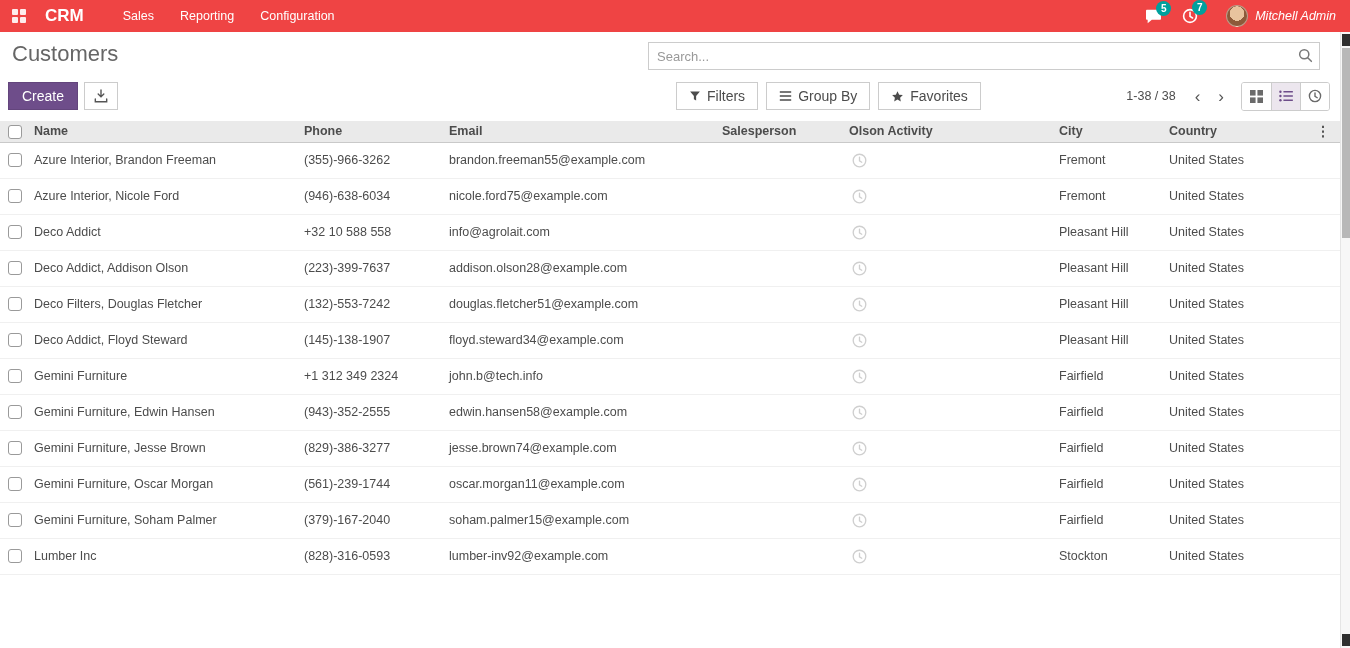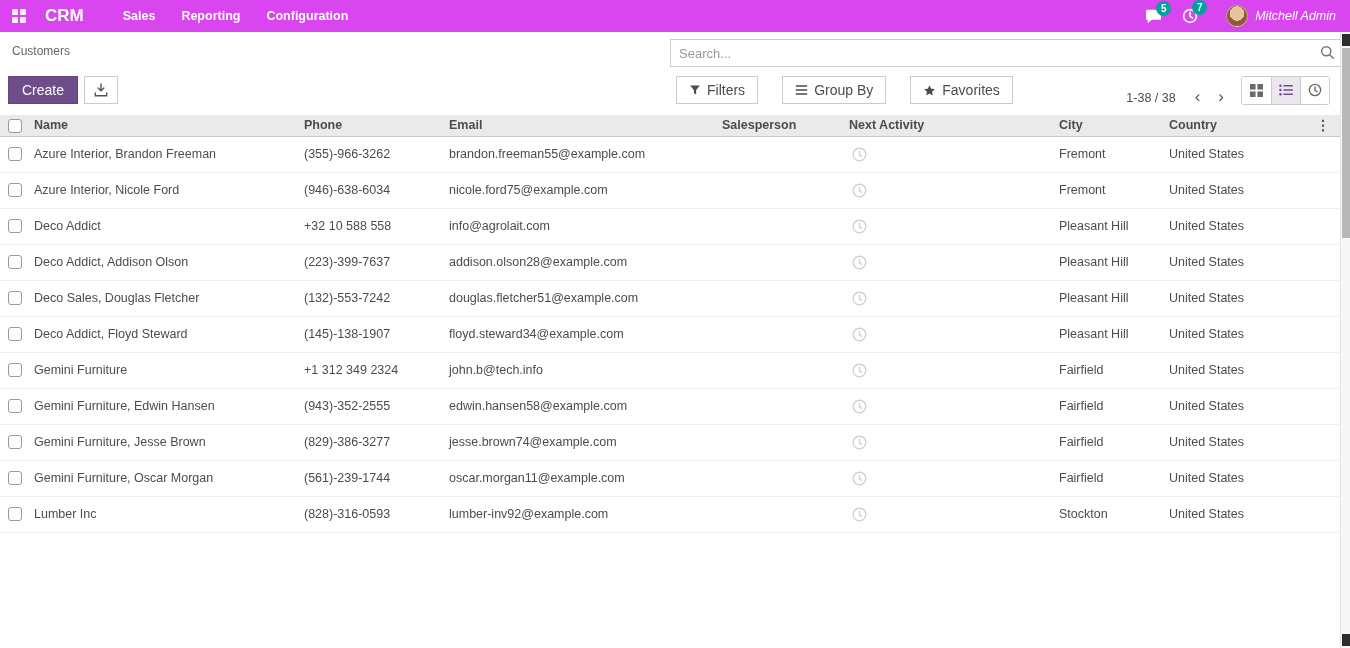--- a/index.html
+++ b/index.html
@@ -6,72 +6,72 @@
   html,body { margin:0; padding:0; }
   body {
     width:1350px; height:648px; overflow:hidden;
     font-family:"Liberation Sans", sans-serif;
     font-size:13px; color:#4c4c4c; background:#fff;
     position:relative;
   }
 
   
   .navbar {
-    height:32px; background:#d946ef; color:#fff;
+    height:32px; background:#ef4444; color:#fff;
     display:flex; align-items:center; padding:0 6px;
   }
   .apps-icon {
     width:15px; height:15px; margin:0 6px 0 6px;
     display:grid; grid-template-columns:6px 6px; grid-template-rows:6px 6px; gap:2px;
     cursor:pointer;
   }
   .apps-icon span { background:#fff; opacity:.9; border-radius:1px; }
   .brand { font-size:17px; font-weight:700; margin:0 26px 0 12px; cursor:pointer; }
-  .nav-menu { display:flex; align-items:flex-start; height:100%;font-weight:bold; }
+  .nav-menu { display:flex; align-items:flex-start; height:100%; }
   .nav-menu-item { padding:0 13px; line-height:32px; font-size:12.5px; cursor:pointer; }
   .systray { margin-left:auto; display:flex; align-items:center; }
   .systray-icon { position:relative; padding:4px 10px; cursor:pointer; display:flex; align-items:center; }
   .badge {
     position:absolute; top:-4px; right:1px;
     background:#00a09d; color:#fff; font-size:10px; font-weight:700;
     min-width:15px; height:15px; line-height:15px; text-align:center;
     border-radius:8px; padding:0 3px;
   }
   .user-block { display:flex; align-items:center; margin-left:10px; padding:0 8px; cursor:pointer;font-style:italic; }
   .avatar {
     width:22px; height:22px; border-radius:50%;
     background:radial-gradient(circle at 50% 38%, #e8c39e 0 45%, #8d5a3a 46% 100%);
     border:1px solid rgba(255,255,255,.4); margin-right:7px;
   }
   .user-name { font-size:12.5px; }
 
   
   .control-panel { padding:7px 8px 0 8px; }
   .cp-row1 { display:flex; align-items:center; justify-content:space-between; }
-  .breadcrumb { font-size:12px; color:#666; padding:2px 8px 6px 4px; }
-  .search-box { width:672px; position:relative; margin-right:0; }
+  .breadcrumb { font-size:22px; color:#666; padding:2px 8px 6px 4px; }
+  .search-box { width:672px; position:relative; margin-right:22px; }
   .search-box input {
     width:100%; height:28px; border:1px solid #ccc; border-radius:0;
     padding:0 28px 0 8px; font-size:13px; color:#333; outline:none;
     font-family:"Liberation Sans", sans-serif;
   }
   .search-box input::placeholder { color:#999; }
   .search-glyph { position:absolute; right:7px; top:6px; cursor:pointer; }
 
   .cp-row2 { position:relative; height:38px; margin-top:4px; display:flex; align-items:center; }
   .btn {
     background:#fff; border:1px solid #ccc; border-radius:0;
     height:28px; font-size:14px; color:#4c4c4c;
     display:inline-flex; align-items:center; gap:6px; padding:0 12px; cursor:pointer;
     font-family:"Liberation Sans", sans-serif;
   }
   .btn-primary { background:#6e4d8a; border-color:#63457c; color:#fff; padding:0 13px; }
   .export-btn { width:34px; justify-content:center; margin-left:6px; padding:0; }
-  .filter-group { position:absolute; left:668px; top:5px; display:flex; gap:24px; }
-  .pager-area { margin-left:auto; display:flex; align-items:flex-end; padding-right:12px; }
+  .filter-group { position:absolute; left:668px; top:5px; display:flex; gap:8px; }
+  .pager-area { margin-left:auto; display:flex; align-items:center; padding-right:12px; }
   .pager-text { font-size:12.5px; color:#4c4c4c; margin-right:10px; }
   .pager-btn { border:none; background:none; font-size:17px; color:#555; padding:0 9px; cursor:pointer; line-height:1; }
   .view-switcher { display:flex; border:1px solid #ccc; border-radius:3px; overflow:hidden; margin-left:8px; }
   .vs-btn {
     width:29px; height:27px; display:flex; align-items:center; justify-content:center;
     background:#fff; border:none; border-left:1px solid #ccc; cursor:pointer;
   }
   .vs-btn:first-child { border-left:none; }
   .vs-btn.active { background:#ece6ee; }
 
@@ -250,21 +250,21 @@
         <col style="width:105px">
         <col>
     </colgroup>
     <thead>
       <tr>
         <th class="cb-cell"><input type="checkbox" style=""></th>
         <th>Name</th>
         <th>Phone</th>
         <th>Email</th>
         <th>Salesperson</th>
-        <th>Next Activity</th>
+        <th>Olson Activity</th>
         <th>City</th>
         <th>Country</th>
         <th class="opt-col-toggle">⋮</th>
       </tr>
     </thead>
     <tbody>
 
   <tr class="data-row">
     <td class="cb-cell"><input type="checkbox" style=""></td>
     <td>Azure Interior, Brandon Freeman</td>
@@ -337,21 +337,21 @@
               </svg>
       </span>
     </td>
     <td>Pleasant Hill</td>
     <td>United States</td>
     <td></td>
   </tr>
 
   <tr class="data-row">
     <td class="cb-cell"><input type="checkbox" style=""></td>
-    <td>Deco Sales, Douglas Fletcher</td>
+    <td>Deco Filters, Douglas Fletcher</td>
     <td>(132)-553-7242</td>
     <td>douglas.fletcher51@example.com</td>
     <td></td>
     <td class="clock-cell">
       <span>
         <svg width="15" height="15" viewBox="0 0 20 20">
                 <circle cx="10" cy="10" r="8.4" fill="none" stroke="#cfcfcf" stroke-width="1.8"></circle>
                 <path d="M10 5.5v5l3 1.8" fill="none" stroke="#cfcfcf" stroke-width="1.8" stroke-linecap="round"></path>
               </svg>
       </span>
@@ -449,20 +449,38 @@
                 <circle cx="10" cy="10" r="8.4" fill="none" stroke="#cfcfcf" stroke-width="1.8"></circle>
                 <path d="M10 5.5v5l3 1.8" fill="none" stroke="#cfcfcf" stroke-width="1.8" stroke-linecap="round"></path>
               </svg>
       </span>
     </td>
     <td>Fairfield</td>
     <td>United States</td>
     <td></td>
   </tr>
 
+  <tr class="data-row">
+    <td class="cb-cell"><input type="checkbox" style=""></td>
+    <td>Gemini Furniture, Soham Palmer</td>
+    <td>(379)-167-2040</td>
+    <td>soham.palmer15@example.com</td>
+    <td></td>
+    <td class="clock-cell">
+      <span>
+        <svg width="15" height="15" viewBox="0 0 20 20">
+                <circle cx="10" cy="10" r="8.4" fill="none" stroke="#cfcfcf" stroke-width="1.8"></circle>
+                <path d="M10 5.5v5l3 1.8" fill="none" stroke="#cfcfcf" stroke-width="1.8" stroke-linecap="round"></path>
+              </svg>
+      </span>
+    </td>
+    <td>Fairfield</td>
+    <td>United States</td>
+    <td></td>
+  </tr>
 
   <tr class="data-row">
     <td class="cb-cell"><input type="checkbox" style=""></td>
     <td>Lumber Inc</td>
     <td>(828)-316-0593</td>
     <td>lumber-inv92@example.com</td>
     <td></td>
     <td class="clock-cell">
       <span>
         <svg width="15" height="15" viewBox="0 0 20 20">

